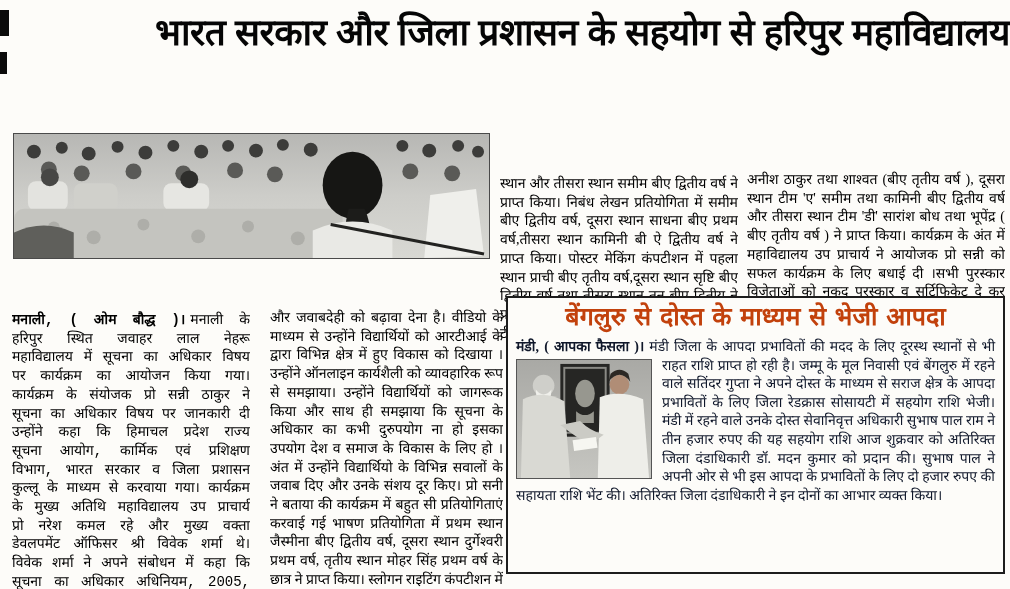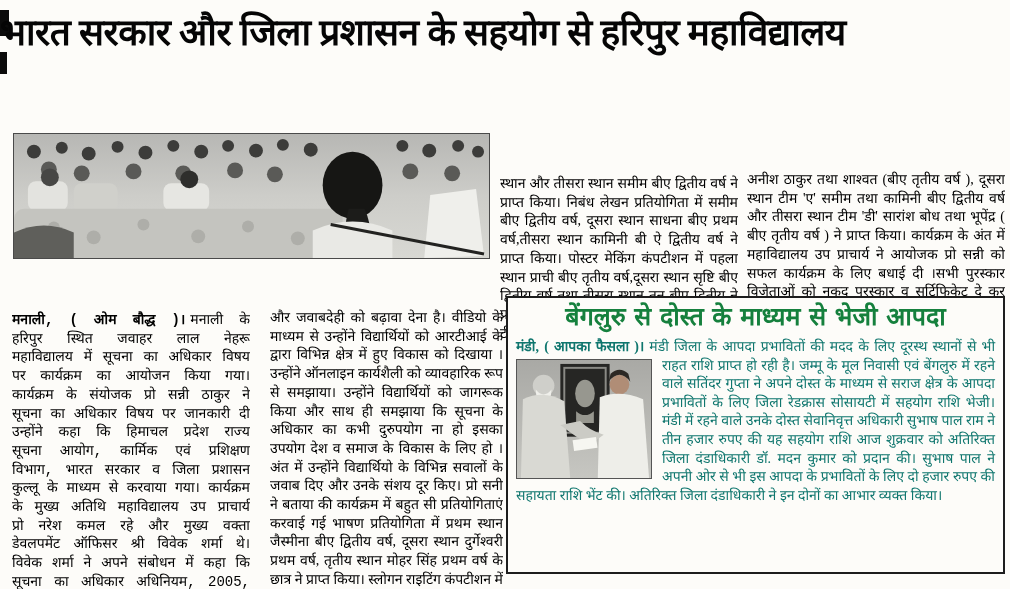--- a/index.html
+++ b/index.html
@@ -3,22 +3,22 @@
 <meta charset="utf-8">
 <style>
   html,body{margin:0;padding:0;background:#ffffff;}
   .page{
     position:relative;width:1010px;height:589px;overflow:hidden;
     background:#fdfcf9;color:#151515;
     font-family:"Liberation Serif","DejaVu Serif",serif;
   }
   
   .main-headline{
-    position:absolute;left:0;top:6px;width:1010px;text-align:left;
-    font-family:Liberation Serif, serif;
+    position:absolute;left:0;top:6px;width:1010px;text-align:right;
+    font-family:Liberation Sans, sans-serif;
     font-weight:900;font-size:37px;line-height:53px;color:#050505;
     letter-spacing:-0.5px;
   }
   .scan-mark{position:absolute;background:#0b0b0b;}
   
   .lead-photo{
     position:absolute;left:13px;top:133px;width:477px;height:126px;
     border:1px solid #4a4a4a;background:#c9c9c6;box-sizing:border-box;
   }
   .lead-photo svg,.side-photo svg{display:block;width:100%;height:100%;}
@@ -33,24 +33,24 @@
   .col-4{left:747px;top:123px;width:258px;height:178px;}
   .dateline{font-weight:bold;margin-right:5px;}
   
   .side-article{
     position:absolute;left:506px;top:296px;width:499px;height:278px;
     border:2px solid #1d1d1d;box-sizing:border-box;background:#fdfcf9;
     padding:2px 8px 4px 8px;overflow:hidden;
   }
   .side-headline{
     text-align:center;font-family:"DejaVu Sans","Liberation Sans",sans-serif;
-    font-weight:900;font-size:25px;line-height:32px;color:#15803d;margin:1px 0 5px 0;
+    font-weight:900;font-size:25px;line-height:32px;color:#c2410c;margin:1px 0 5px 0;
   }
   .side-body{
-    font-size:14px;line-height:18.6px;text-align:justify;color:#0f766e;
+    font-size:14px;line-height:18.6px;text-align:justify;color:#0f172a;
   }
   .side-photo{
     float:left;width:136px;height:120px;margin:2px 10px 3px 0;
     border:1px solid #555;background:#b9b9b6;box-sizing:border-box;
   }
 </style>
 </head>
 <body>
 
 <div class="page">

